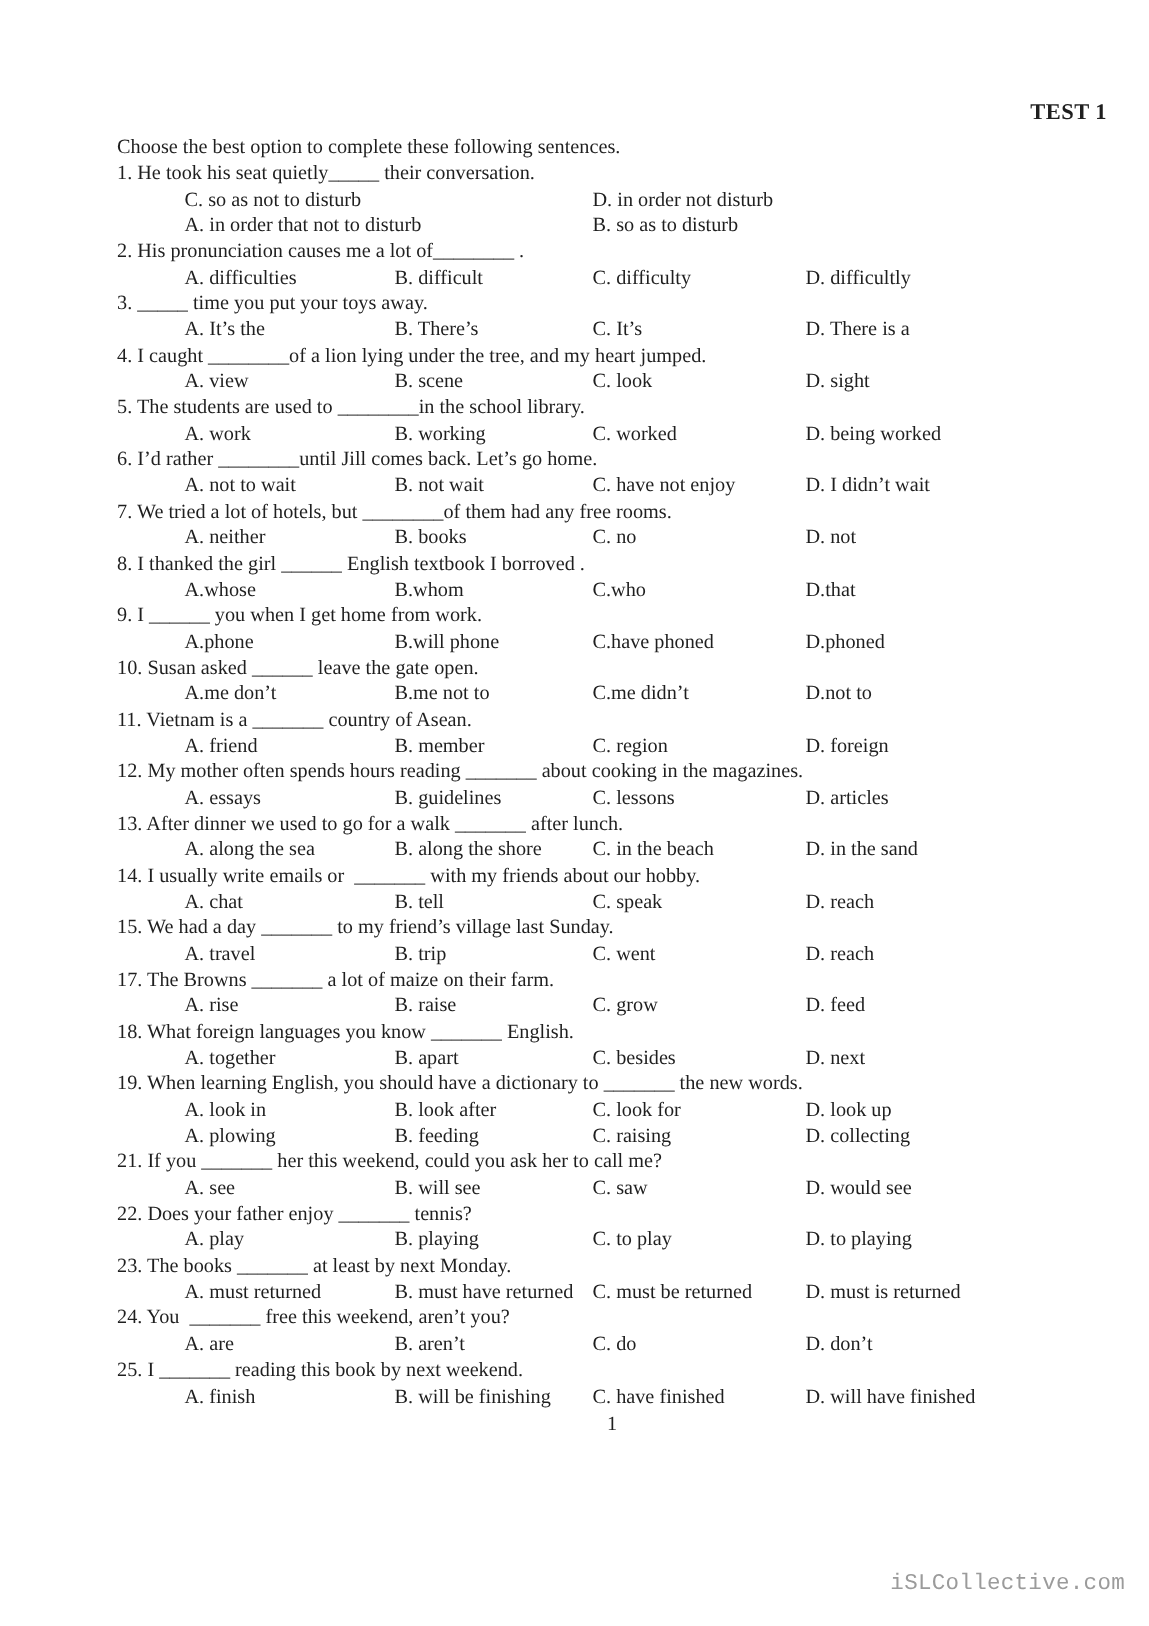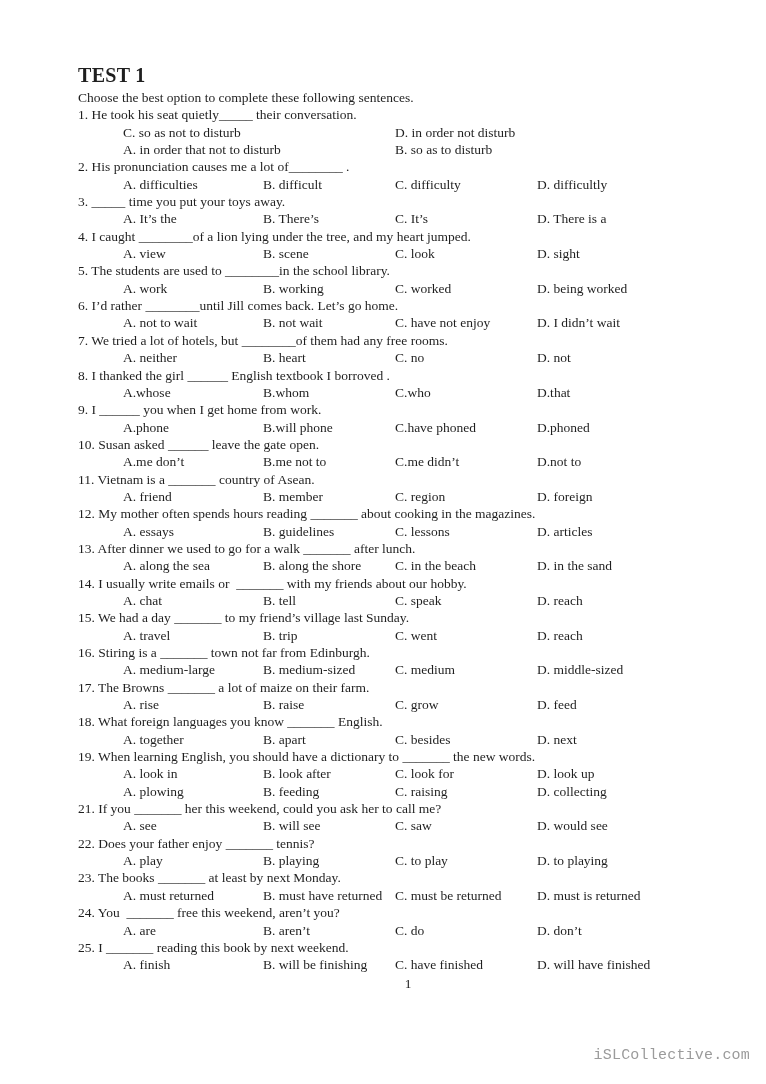--- a/index.html
+++ b/index.html
@@ -4,21 +4,21 @@
 <style>
   html,body{margin:0;padding:0}
   body{
     width:766px;height:1084px;position:relative;overflow:hidden;
     background:#ffffff;
     font-family:"Liberation Serif","DejaVu Serif",serif;
     font-size:13.5px;color:#1f1f1f;
   }
   .content{position:absolute;left:78px;top:62px;width:660px}
   .title{
-    text-align:left;font-weight:bold;font-size:20px;
+    text-align:right;font-weight:bold;font-size:15px;
     height:27px;line-height:27px;letter-spacing:.3px;
   }
   .instruction{font-weight:normal;height:17.35px;line-height:17.35px;white-space:pre}
   .qline{height:17.35px;line-height:17.35px;white-space:pre}
   .opts{position:relative;height:17.35px;line-height:17.35px}
   .opt{position:absolute;top:0;white-space:pre}
   .col-a{left:45px}.col-b{left:185px}.col-c{left:317px}.col-d{left:459px}
   .col-a2{left:45px}.col-b2{left:317px}
   .page-number{height:17.35px;line-height:17.35px;text-align:center;margin-top:1px}
   .watermark{
@@ -87,21 +87,21 @@
           <span class="opt col-a">A. not to wait</span>
           <span class="opt col-b">B. not wait</span>
           <span class="opt col-c">C. have not enjoy</span>
           <span class="opt col-d">D. I didn’t wait</span>
         </div>
       </div>
       <div>
         <div class="qline">7. We tried a lot of hotels, but ________of them had any free rooms.</div>
         <div class="opts">
           <span class="opt col-a">A. neither</span>
-          <span class="opt col-b">B. heart</span>
+          <span class="opt col-b">B. books</span>
           <span class="opt col-c">C. no</span>
           <span class="opt col-d">D. not</span>
         </div>
       </div>
       <div>
         <div class="qline">8. I thanked the girl ______ English textbook I borroved .</div>
         <div class="opts">
           <span class="opt col-a">A.whose</span>
           <span class="opt col-b">B.whom</span>
           <span class="opt col-c">C.who</span>
@@ -162,29 +162,20 @@
           <span class="opt col-d">D. reach</span>
         </div>
       </div>
       <div>
         <div class="qline">15. We had a day _______ to my friend’s village last Sunday.</div>
         <div class="opts">
           <span class="opt col-a">A. travel</span>
           <span class="opt col-b">B. trip</span>
           <span class="opt col-c">C. went</span>
           <span class="opt col-d">D. reach</span>
-        </div>
-      </div>
-      <div>
-        <div class="qline">16. Stiring is a _______ town not far from Edinburgh.</div>
-        <div class="opts">
-          <span class="opt col-a">A. medium-large</span>
-          <span class="opt col-b">B. medium-sized</span>
-          <span class="opt col-c">C. medium</span>
-          <span class="opt col-d">D. middle-sized</span>
         </div>
       </div>
       <div>
         <div class="qline">17. The Browns _______ a lot of maize on their farm.</div>
         <div class="opts">
           <span class="opt col-a">A. rise</span>
           <span class="opt col-b">B. raise</span>
           <span class="opt col-c">C. grow</span>
           <span class="opt col-d">D. feed</span>
         </div>

